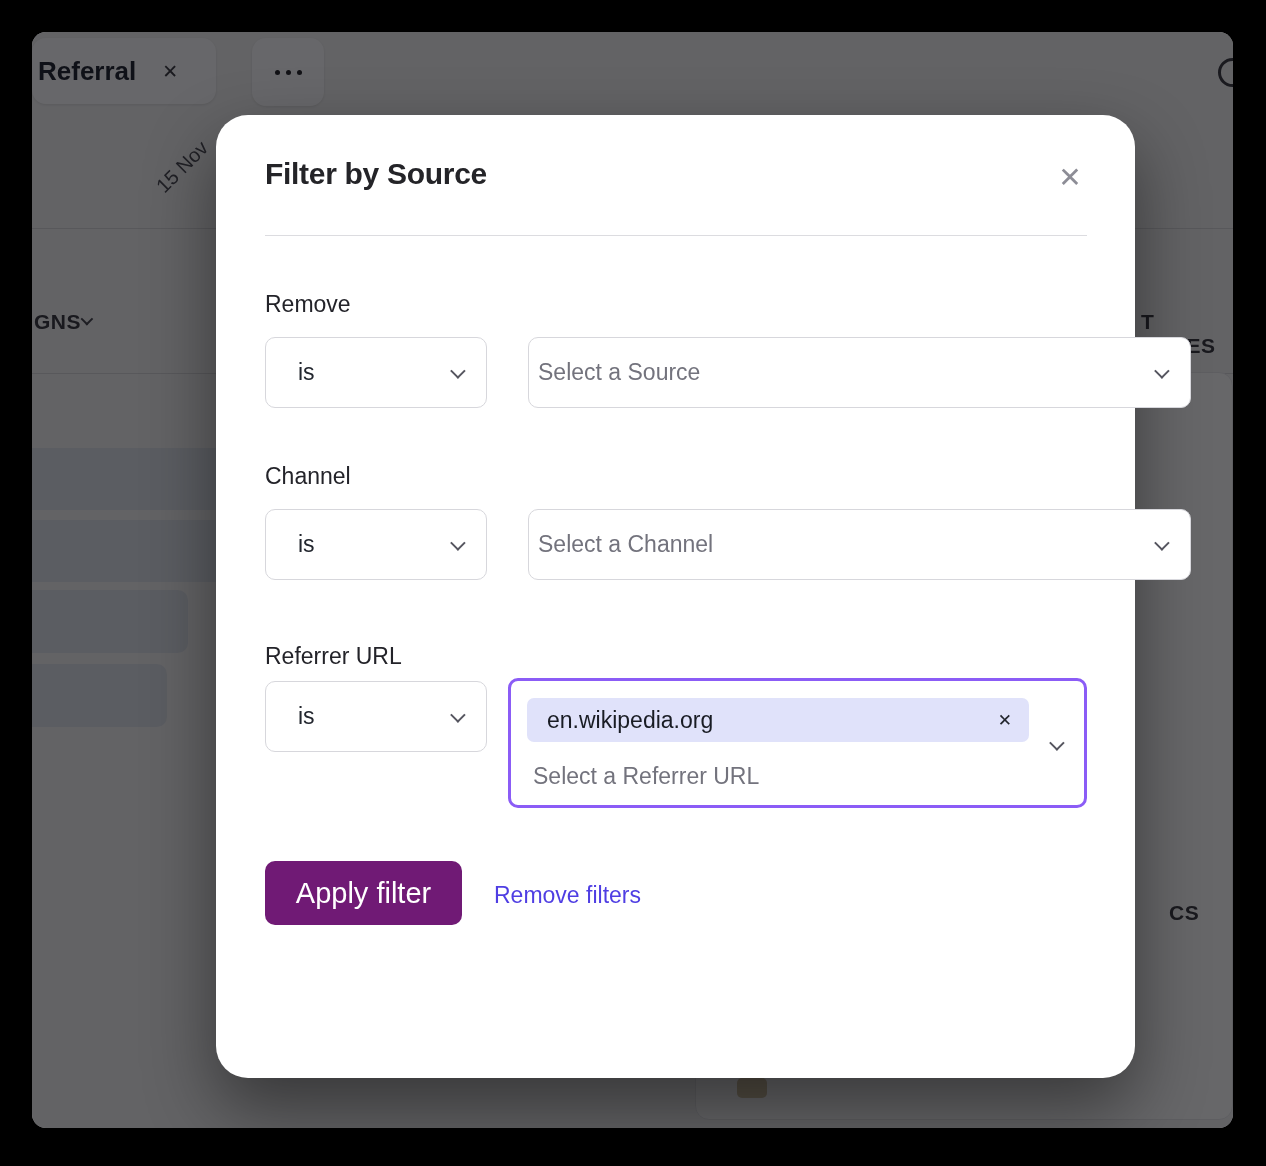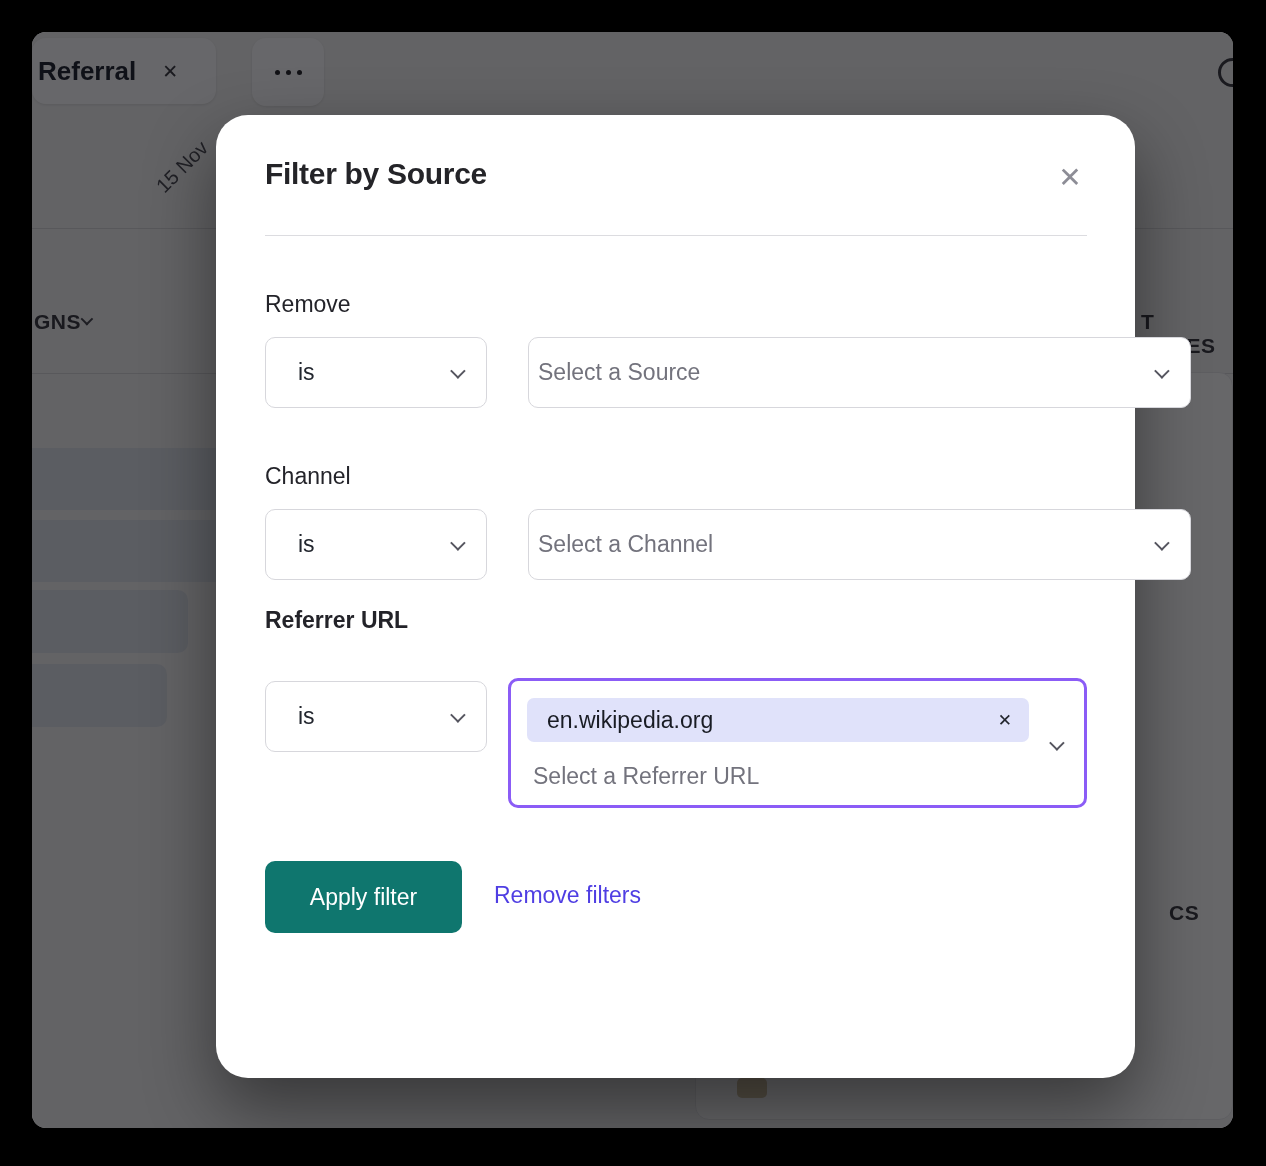--- a/index.html
+++ b/index.html
@@ -99,21 +99,21 @@
   .m-close {
     position:absolute; left:834px; top:42px; width:40px; height:40px;
     display:flex; align-items:center; justify-content:center;
     font-size:28px; color:#8d8d96; cursor:pointer;
   }
   .m-div { position:absolute; left:49px; top:120px; width:822px; height:1px; background:#dcdce0; }
 
   .f-label { position:absolute; left:49px; font-size:23px; color:#232329; }
   .lbl-source   { top:176px; }
   .lbl-channel  { top:348px; }
-  .lbl-referrer { top:492px;font-weight:bold; }
+  .lbl-referrer { top:528px; }
 
   .select {
     position:absolute; background:#fff; border:1px solid #d7d7dc; border-radius:10px;
     display:flex; align-items:center; padding:0 24px 0 32px;
     font-size:23px; color:#22262e; cursor:pointer;
   }
   .select .chev { margin-left:auto; }
   .sel-sm { left:49px; width:222px; height:71px; }
   .sel-lg { left:292px; width:663px; height:71px; padding-left:9px;margin-left:20px; }
   .row1 { top:222px; }
@@ -130,23 +130,23 @@
     background:#e0e2fa; border-radius:7px;
     display:flex; align-items:center; justify-content:space-between;
     padding:0 17px 0 20px;
   }
   .ref-chip .chip-text { font-size:23px; color:#191c24; }
   .ref-chip .chip-x { font-size:17px; font-weight:700; color:#23262e; cursor:pointer; }
   .ref-ph { position:absolute; left:22px; top:82px; font-size:23px; color:#73737d; }
   .ref-chev { position:absolute; right:23px; top:58px; }
 
   .apply-btn {
-    position:absolute; left:49px; top:746px; width:197px; height:72px;
-    background:#0f766e; border:none; border-radius:10px;
-    color:#fff; font-size:23px; font-weight:500;
+    position:absolute; left:49px; top:746px; width:197px; height:64px;
+    background:#701a75; border:none; border-radius:10px;
+    color:#fff; font-size:29px; font-weight:500;
     font-family:"Liberation Sans","DejaVu Sans",sans-serif;
     display:flex; align-items:center; justify-content:center; cursor:pointer;
   }
   .remove-link {
     position:absolute; left:278px; top:767px;
     font-size:23px; font-weight:500; color:#4f3ee3; cursor:pointer;
   }
 </style>
 </head>
 <body>

